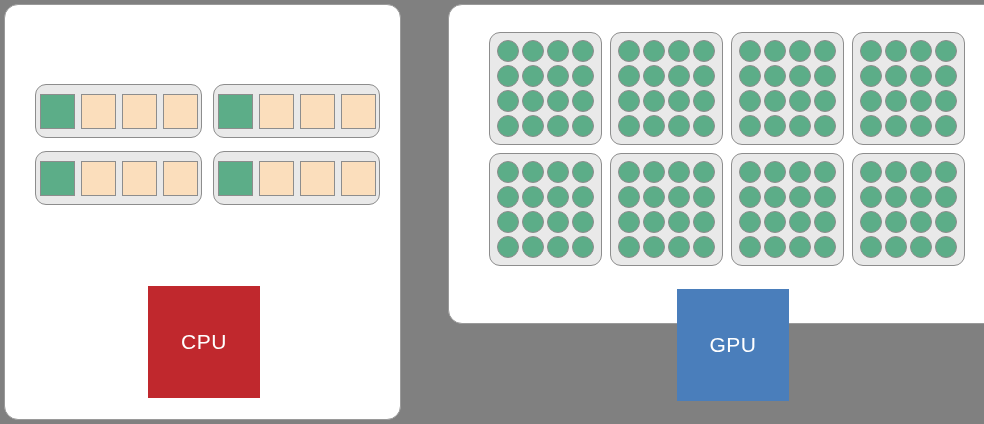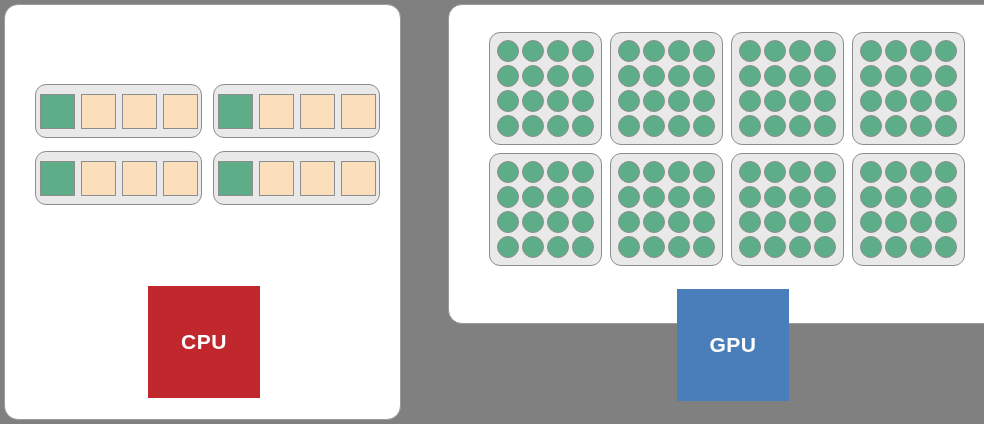--- a/index.html
+++ b/index.html
@@ -112,21 +112,21 @@
   
   .chip-box {
     position: absolute;
     width: 112px;
     height: 112px;
     display: flex;
     align-items: center;
     justify-content: center;
     color: #ffffff;
     font-size: 21px;
-    font-weight: bold;
+    font-weight: normal;
     letter-spacing: 0.5px;
     font-family: "Liberation Sans", sans-serif;
   }
   .chip-cpu {
     left: 143px;
     top: 281px;
     background: #c0282d;
   }
   .chip-gpu {
     left: 228px;

